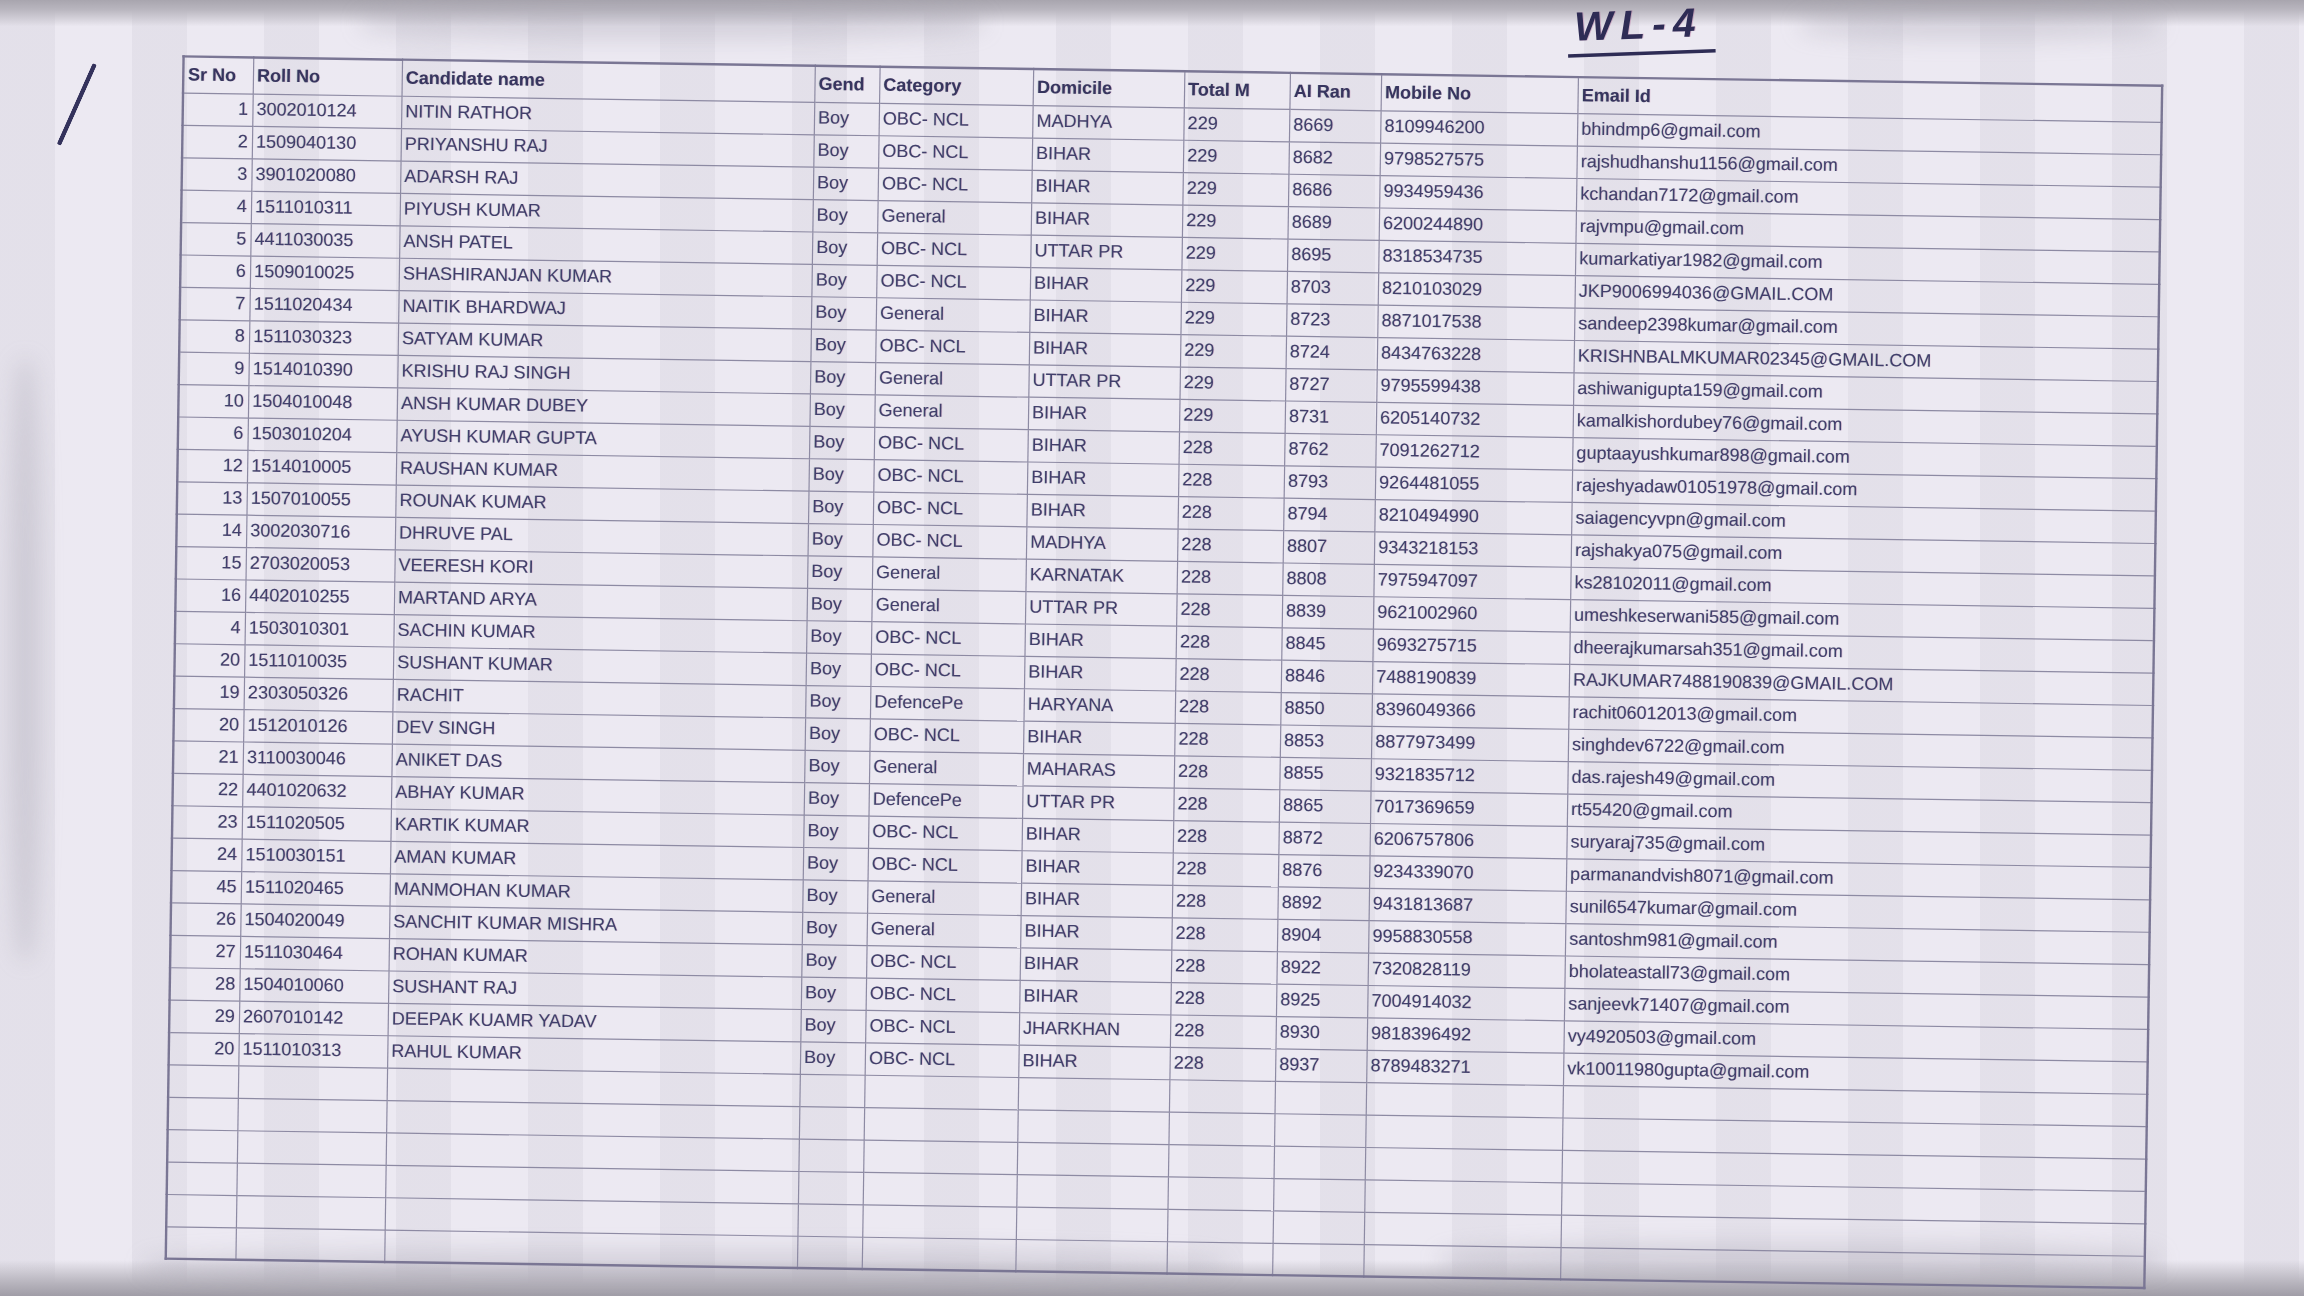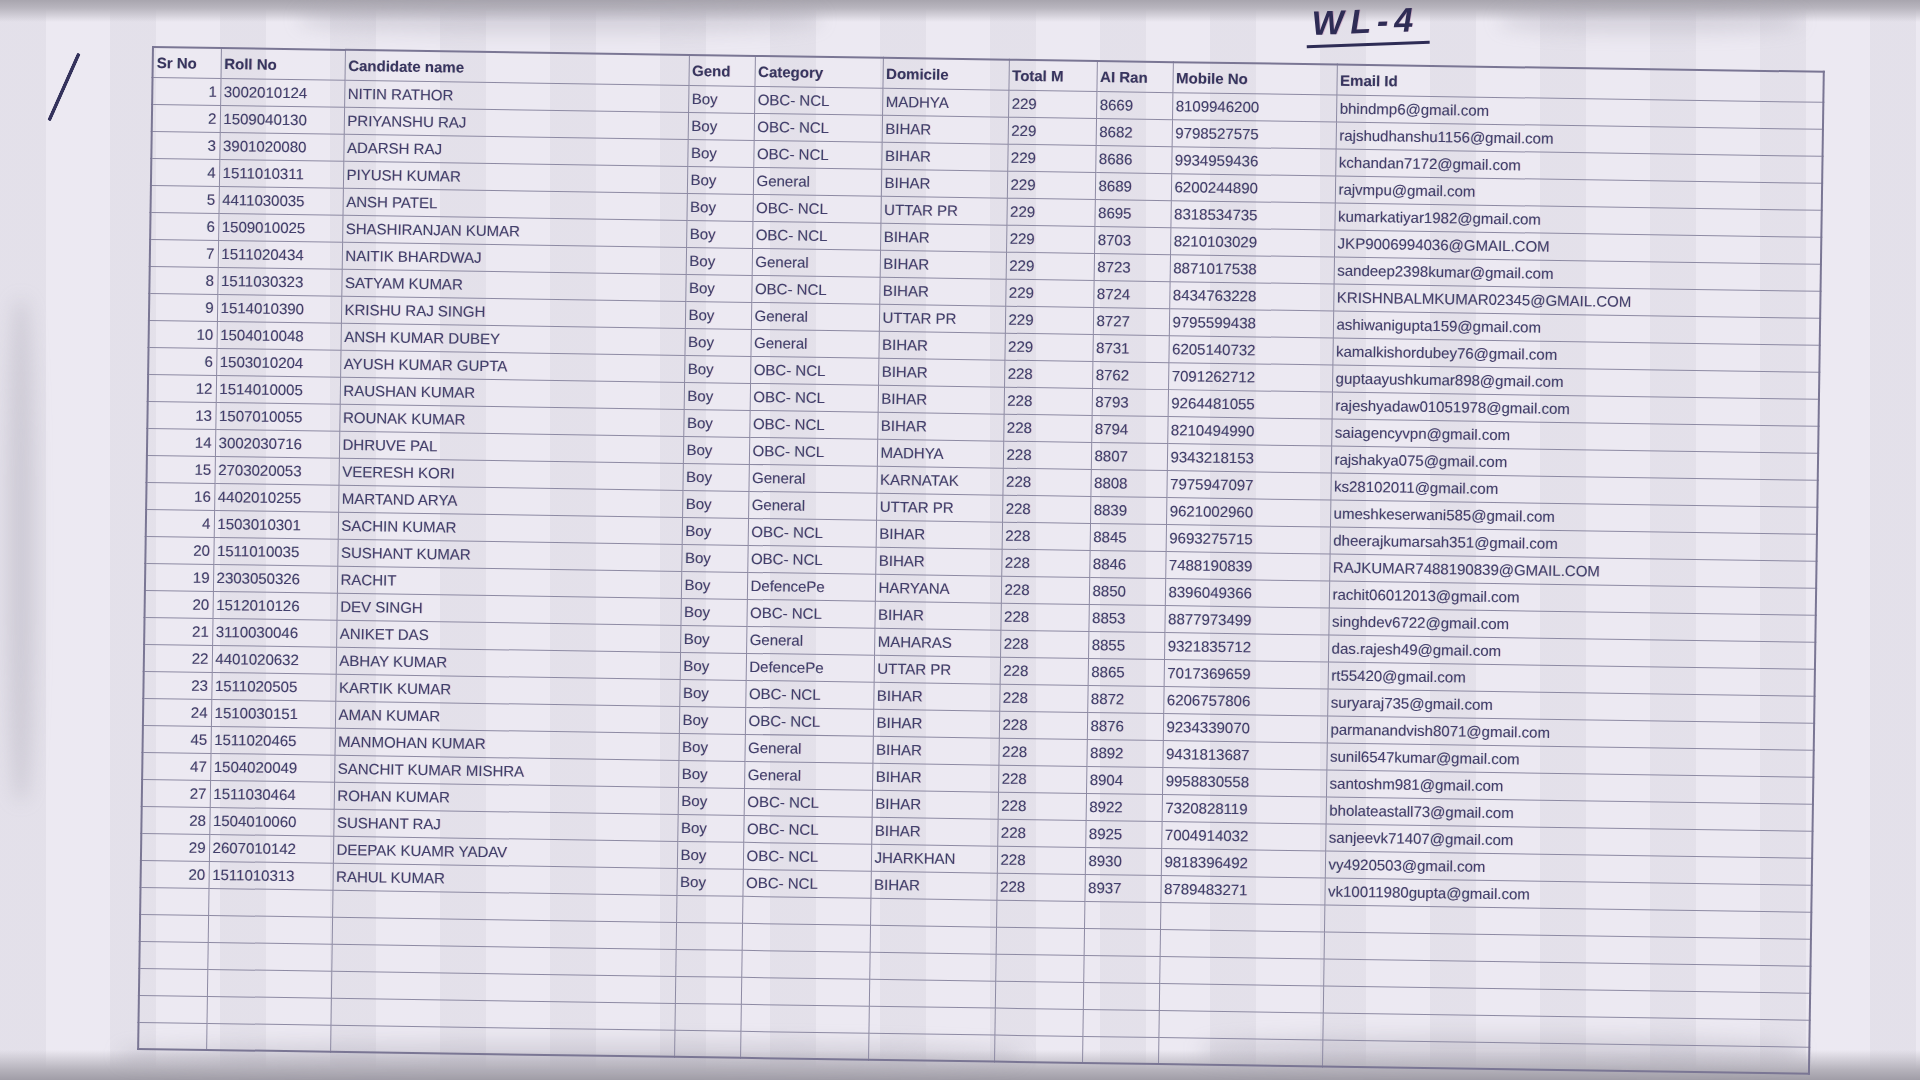--- a/index.html
+++ b/index.html
@@ -49,24 +49,24 @@
     text-shadow: 0.6px 0 rgba(163,44,116,0.20), -0.6px 0 rgba(42,130,92,0.20);
   }
   table.grid { border: 2px solid #7a7694; }
   table.grid th {
     height: 30px;
     font-weight: bold;
     text-align: left;
     color: #37355f;
   }
   td.c0 { text-align: right; }
-  .c0 { width: 68px; margin-left: 32px; }
+  .c0 { width: 58px; margin-left: 32px; }
   .c1 { width: 124px; }
   .c2 { width: 344px; }
-  .c3 { width: 66px; }
+  .c3 { width: 54px; }
   .c4 { width: 128px; }
   .c5 { width: 126px; }
   .c6 { width: 88px; }
   .c7 { width: 76px; }
   .c8 { width: 164px; }
   .c9 { width: 487px; }
   tr.empty td { color: transparent; }
 
   
   .wl4 {
@@ -413,21 +413,21 @@
           <td class="c2">MANMOHAN KUMAR</td>
           <td class="c3">Boy</td>
           <td class="c4">General</td>
           <td class="c5">BIHAR</td>
           <td class="c6">228</td>
           <td class="c7">8892</td>
           <td class="c8">9431813687</td>
           <td class="c9">sunil6547kumar@gmail.com</td>
         </tr>
         <tr>
-          <td class="c0">47</td>
+          <td class="c0">26</td>
           <td class="c1">1504020049</td>
           <td class="c2">SANCHIT KUMAR MISHRA</td>
           <td class="c3">Boy</td>
           <td class="c4">General</td>
           <td class="c5">BIHAR</td>
           <td class="c6">228</td>
           <td class="c7">8904</td>
           <td class="c8">9958830558</td>
           <td class="c9">santoshm981@gmail.com</td>
         </tr>

